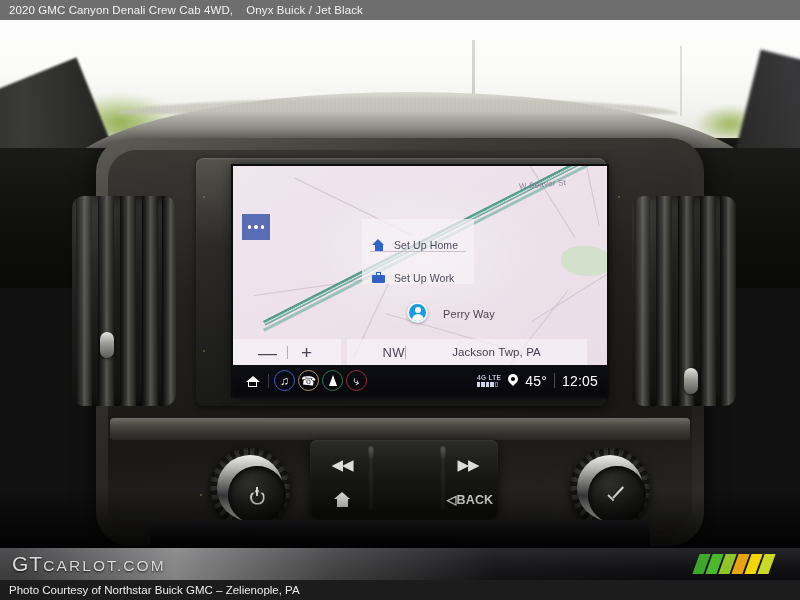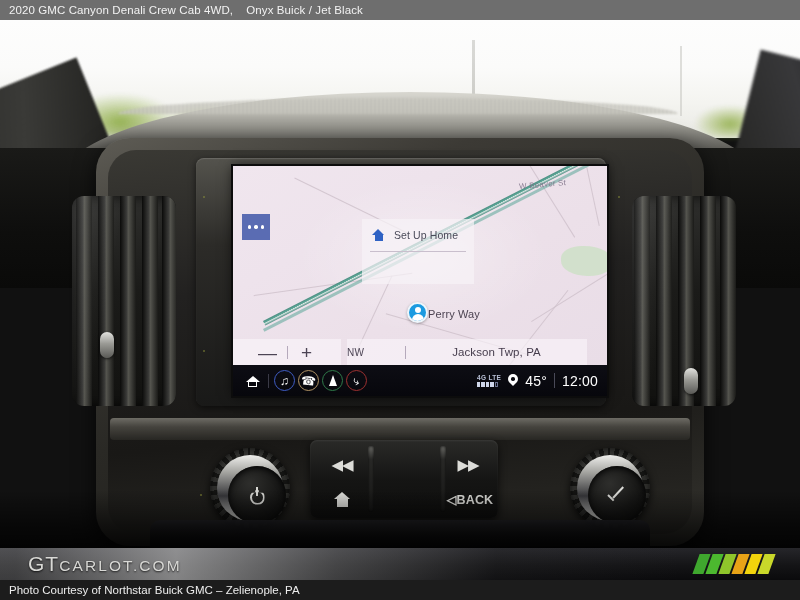--- a/index.html
+++ b/index.html
@@ -127,52 +127,52 @@
   .xic{font-size:16px;line-height:1;font-weight:300;}
 
   
   .more-btn{position:absolute;left:9px;top:48px;width:28px;height:26px;background:#5a6cb3;
     display:flex;align-items:center;justify-content:center;gap:3px;}
   .more-btn i{width:3.4px;height:3.4px;border-radius:50%;background:#fff;display:block;}
 
   
   .setup{position:absolute;left:129px;top:53px;width:112px;height:65px;
     background:rgba(247,242,247,.72);}
-  .setup-row{height:32px;display:flex;align-items:center;padding-left:10px;box-sizing:border-box;}
+  .setup-row{height:32px;display:flex;align-items:flex-end;padding-left:10px;box-sizing:border-box;}
   .setup-div{height:1px;margin:0 8px;background:#c9bfcd;}
   .setup-row span.lbl{color:#4a4a59;font-size:10.5px;margin-left:9px;letter-spacing:.1px;}
   .ic-home{width:13px;height:12px;position:relative;flex:0 0 13px;}
   .ic-home::before{content:"";position:absolute;left:0;top:0;border-left:6.5px solid transparent;
     border-right:6.5px solid transparent;border-bottom:6px solid #2f62c4;}
   .ic-home::after{content:"";position:absolute;left:2.5px;top:5.5px;width:8px;height:6.5px;background:#2f62c4;}
   .ic-work{width:13px;height:12px;position:relative;flex:0 0 13px;}
   .ic-work::before{content:"";position:absolute;left:4px;top:0;width:5px;height:3px;
     border:1.6px solid #2f62c4;border-bottom:none;box-sizing:border-box;}
   .ic-work::after{content:"";position:absolute;left:0;top:3px;width:13px;height:8px;background:#2f62c4;border-radius:1px;}
 
   
   .poi{position:absolute;left:174px;top:136px;width:21px;height:21px;border-radius:50%;
     background:#1b9ae0;border:2px solid #eef6fb;box-sizing:border-box;
     display:flex;align-items:flex-end;justify-content:center;overflow:hidden;
     box-shadow:0 1px 3px rgba(0,0,0,.3);}
   .poi::before{content:"";width:6px;height:6px;border-radius:50%;background:#fff;
     position:absolute;top:3px;}
   .poi::after{content:"";width:12px;height:7px;border-radius:6px 6px 0 0;background:#fff;
     position:absolute;bottom:0;}
-  .poi-label{position:absolute;left:195px;top:142px;color:#4d4452;font-size:11px;letter-spacing:.1px;}
+  .poi-label{position:absolute;left:210px;top:142px;color:#4d4452;font-size:11px;letter-spacing:.1px;}
 
   
   .mapbar{position:absolute;left:0;bottom:0;width:374px;height:26px;display:flex;align-items:center;}
   .zoom-group{width:108px;height:26px;background:rgba(250,246,250,.62);
     display:flex;align-items:center;justify-content:center;gap:6px;}
   .zbtn{color:#4c4454;font-size:19px;line-height:1;font-weight:300;width:26px;text-align:center;}
   .zdiv{width:1px;height:13px;background:#b5a9bb;}
   .compass-group{margin-left:6px;width:240px;height:26px;background:rgba(250,246,250,.62);
     display:flex;align-items:center;}
-  .compass{width:58px;text-align:left;color:#4c4454;font-size:10px;letter-spacing:.4px;}
+  .compass{width:58px;text-align:right;color:#4c4454;font-size:13px;letter-spacing:.4px;}
   .cdiv{width:1px;height:13px;background:#b5a9bb;}
   .placename{flex:1;text-align:center;color:#463d4d;font-size:11.5px;letter-spacing:.1px;}
 
   
   .statusbar{position:absolute;left:0;bottom:0;width:374px;height:31px;
     background:linear-gradient(180deg,#0d0d14 0%,#07070c 100%);
     display:flex;align-items:center;}
   .nav-icons{display:flex;align-items:center;padding-left:9px;gap:3px;}
   .nic{width:21px;height:21px;border-radius:50%;display:flex;align-items:center;justify-content:center;
     box-sizing:border-box;position:relative;}
@@ -278,21 +278,21 @@
 
   
   .speck{position:absolute;width:2px;height:2px;border-radius:50%;background:#9aa03a;opacity:.55;}
 
   
   .wm{position:absolute;left:0;top:548px;width:800px;height:32px;overflow:hidden;
     background:linear-gradient(180deg,#26262a 0%,#141416 55%,#0a0a0c 100%);}
   .wm-sheen{position:absolute;left:0;top:0;width:800px;height:32px;
     background:linear-gradient(92deg,rgba(190,190,190,.28) 2%,rgba(230,230,230,.55) 22%,
       rgba(160,160,160,.35) 42%,rgba(60,60,60,.15) 62%,rgba(20,20,20,0) 85%);}
-  .wm-logo{position:absolute;left:28px;top:4px;color:#d9d9d6;font-size:19px;letter-spacing:1px;
+  .wm-logo{position:absolute;left:12px;top:4px;color:#d9d9d6;font-size:19px;letter-spacing:1px;
     text-shadow:0 1px 2px rgba(0,0,0,.8);}
   .wm-logo .gt{font-size:21px;font-weight:normal;}
   .wm-logo .rest{font-size:15.5px;letter-spacing:2.1px;}
   .bars-logo{position:absolute;right:8px;top:6px;width:96px;height:20px;display:flex;gap:2px;
     transform:skewX(-20deg);}
   .bars-logo i{display:block;width:11px;height:20px;}
 
   
   .footer{position:absolute;left:0;top:580px;width:800px;height:20px;
     background:#1c1c1c;color:#ededed;font-size:11.5px;line-height:20px;padding-left:9px;
@@ -362,20 +362,24 @@
         <div class="hwy2"></div>
 
         <div class="street-label">W Beaver St</div>
 
         <div class="setup">
           <div class="setup-row">
             <span class="ic-home"></span>
             <span class="lbl">Set Up Home</span>
           </div>
           <div class="setup-div"></div>
+          <div class="setup-row">
+            <span class="ic-work"></span>
+            <span class="lbl">Set Up Work</span>
+          </div>
         </div>
 
         <div class="poi"></div>
         <div class="poi-label">Perry Way</div>
 
         <div class="mapbar">
           <div class="zoom-group">
             <span class="zbtn">—</span>
             <span class="zdiv"></span>
             <span class="zbtn">+</span>
@@ -421,21 +425,21 @@
               <i></i>
                 <i></i>
                 <i></i>
                 <i></i>
                 <i class="off"></i>
             </span>
           </span>
           <span class="pin"></span>
           <span class="temp">45°</span>
           <span class="tdiv"></span>
-          <span class="clock-txt">12:00</span>
+          <span class="clock-txt">12:05</span>
         </div>
       </div>
     </div>
 
     <div class="lower-trim"></div>
 
     <div class="knob-outer left">
       <div class="knob-ring">
         <div class="knob-face">
           <span class="pwr"></span>

